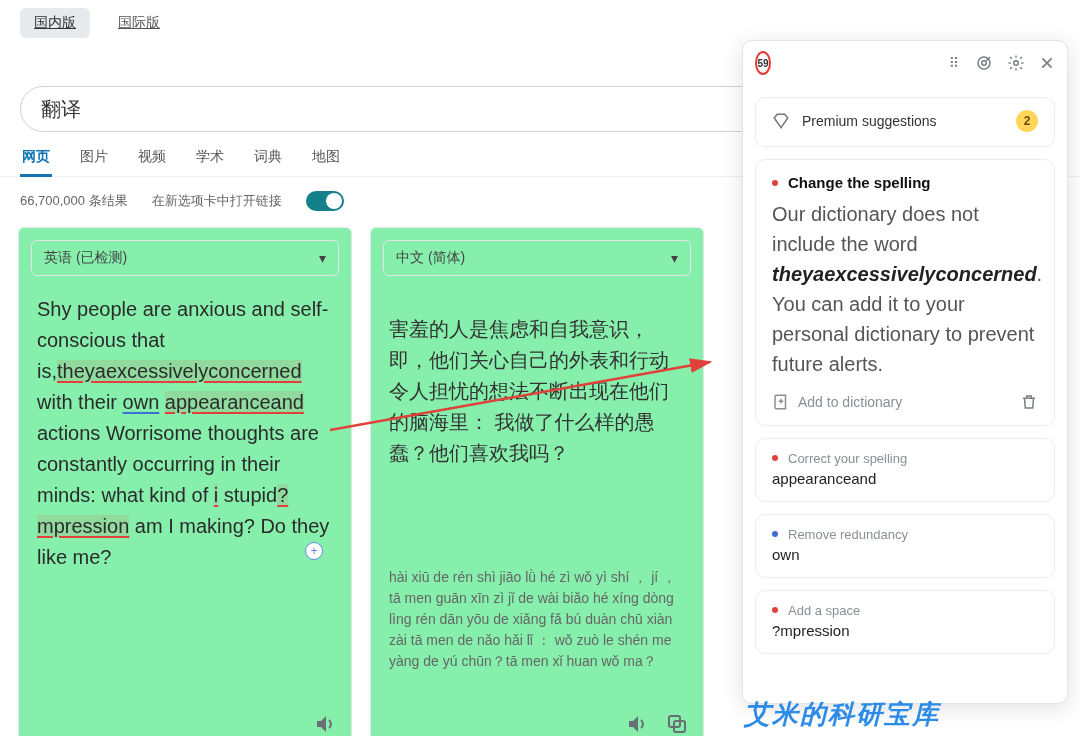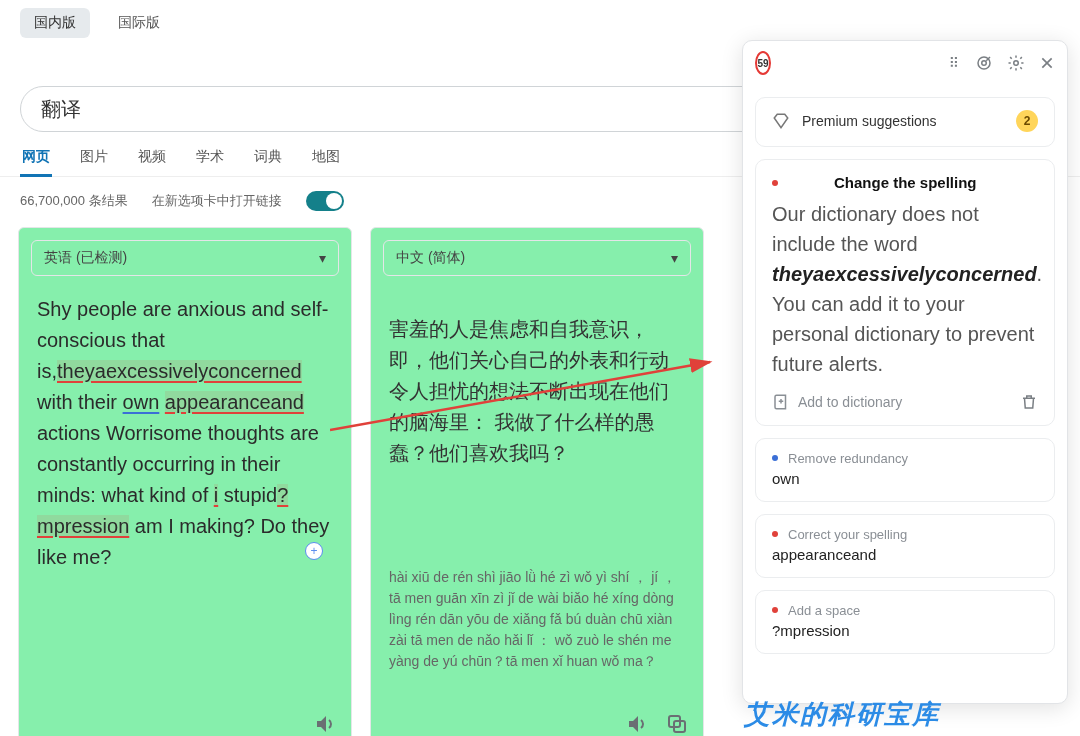--- a/index.html
+++ b/index.html
@@ -1,19 +1,19 @@
 <!DOCTYPE html>
 <html><head>
 <meta charset="utf-8">
 <style>
   * { box-sizing: border-box; }
   body { margin:0; font-family: "Segoe UI", Arial, sans-serif; font-size:14px; color:#222; background:#fff; width:1080px; height:736px; overflow:hidden; position:relative; }
 
   .top-tabs { display:flex; gap:14px; padding:8px 20px 0; }
-  .top-tab { padding:6px 14px; border-radius:6px; color:#555; cursor:pointer; }
+  .top-tab { padding:6px 14px; border-radius:6px; color:#555; cursor:pointer;text-decoration:underline; }
   .top-tab.active { background:#e6eaed; color:#333; font-weight:500; }
 
   .search-row { display:flex; align-items:center; gap:14px; padding:8px 20px 4px; }
   .search-box { flex:1; display:flex; align-items:center; gap:12px; border:1px solid #d0d4d7; border-radius:24px; padding:8px 18px; height:46px;margin-top:40px; }
   .search-input { flex:1; border:none; outline:none; font-size:20px; color:#333; background:transparent; }
   .icon { display:inline-flex; align-items:center; justify-content:center; }
   .search-row .icon svg { width:22px; height:22px; }
 
   .nav-tabs { display:flex; gap:26px; padding:12px 20px 0; border-bottom:1px solid #eee; }
   .nav-tab { padding:0 2px 10px; color:#555; cursor:pointer; position:relative; }
@@ -207,21 +207,21 @@
           <svg width="18" height="18" viewBox="0 0 24 24" fill="none" stroke="currentColor" stroke-width="2">
               <path d="M3 8 7 3h10l4 5-9 13L3 8z"></path>
             </svg>
         </span>
         <span>Premium suggestions</span>
         <span class="badge">2</span>
       </div>
     </div>
 
     <div class="pcard">
-      <div><span class="dot red"></span><h4 style="display:inline;margin-left:46px;">Change the spelling</h4></div>
+      <div><span class="dot red"></span><h4 style="display:inline;">Change the spelling</h4></div>
       <p style="margin-top:8px;">
         <span>Our dictionary does not include the word </span><span class="boldword">theyaexcessivelyconcerned</span><span>. You can add it to your personal dictionary to prevent future alerts.</span>
       </p>
       <div class="actions">
         <div class="link">
           <span class="icon">
             <svg width="18" height="18" viewBox="0 0 24 24" fill="none" stroke="currentColor" stroke-width="2">
                 <path d="M4 19V5a2 2 0 0 1 2-2h12v18H6a2 2 0 0 1-2-2z"></path>
                 <path d="M12 8v6M9 11h6"></path>
               </svg>
@@ -230,27 +230,27 @@
         </div>
         <span class="icon">
           <svg width="18" height="18" viewBox="0 0 24 24" fill="none" stroke="currentColor" stroke-width="2">
               <path d="M4 7h16M9 7V4h6v3M6 7l1 13h10l1-13"></path>
             </svg>
         </span>
       </div>
     </div>
 
     <div class="pcard compact">
+      <div class="sugg-title"><span class="dot red"></span><span>Correct your spelling</span></div>
+      <div class="sugg-word">appearanceand</div>
+    </div>
+    <div class="pcard compact">
       <div class="sugg-title"><span class="dot blue"></span><span>Remove redundancy</span></div>
       <div class="sugg-word">own</div>
     </div>
     <div class="pcard compact">
-      <div class="sugg-title"><span class="dot red"></span><span>Correct your spelling</span></div>
-      <div class="sugg-word">appearanceand</div>
-    </div>
-    <div class="pcard compact">
       <div class="sugg-title"><span class="dot red"></span><span>Add a space</span></div>
       <div class="sugg-word">?mpression</div>
     </div>
   </div>
 </div>
 
 <div class="watermark">艾米的科研宝库</div>
 
 </body></html>

